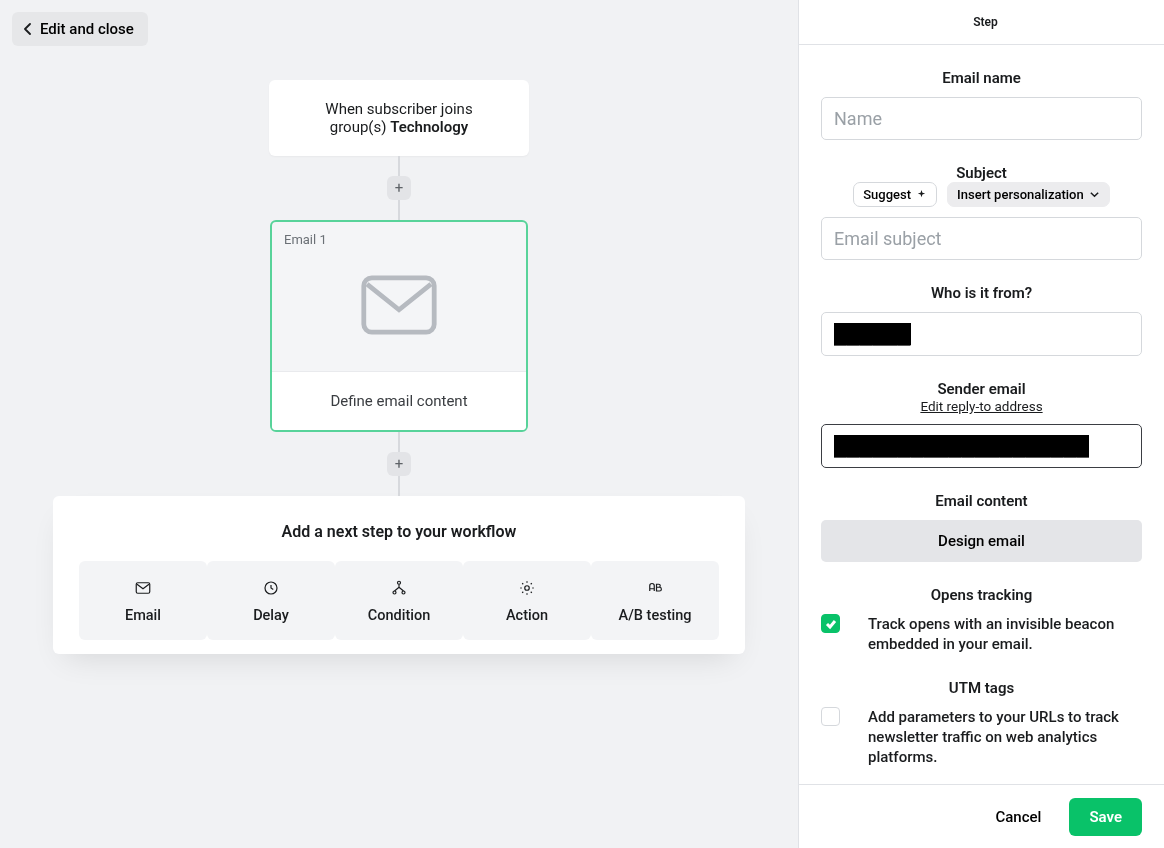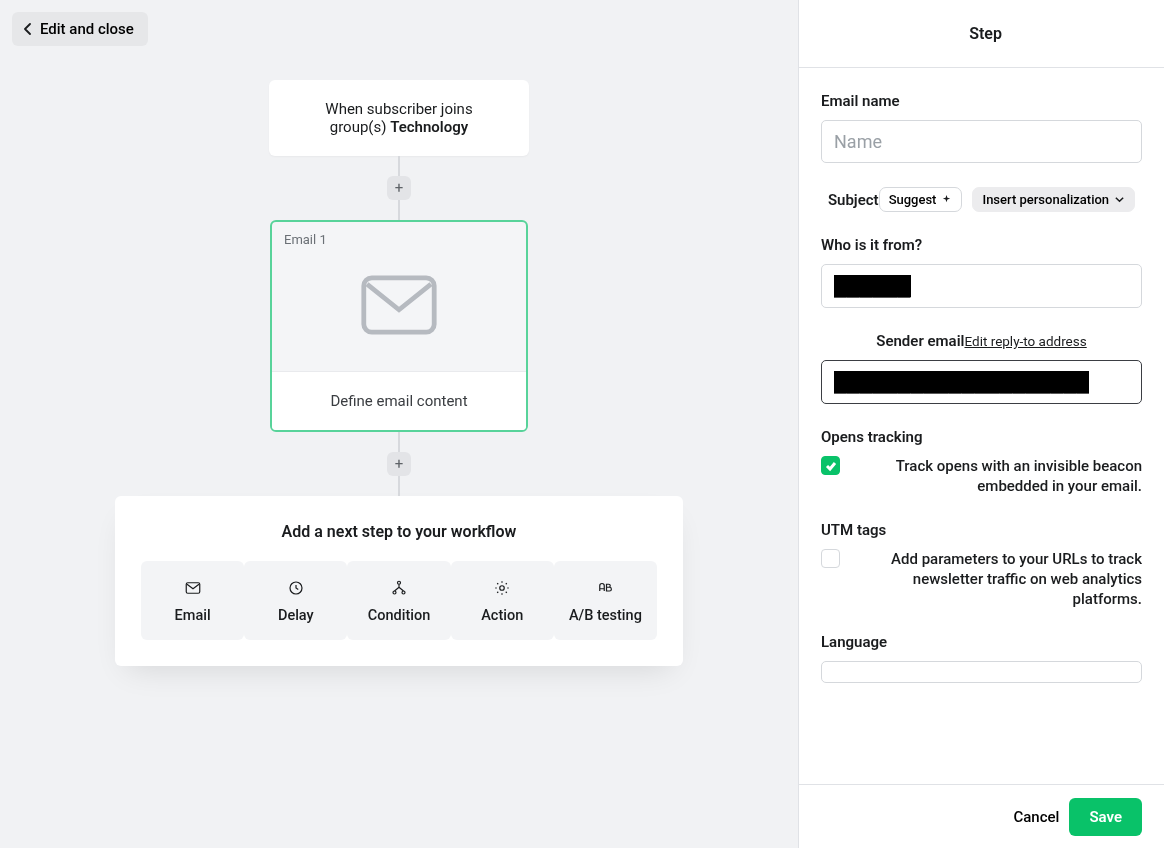--- a/index.html
+++ b/index.html
@@ -23,49 +23,49 @@
   .trigger{background:var(--card);border-radius:6px;padding:20px 40px;text-align:center;font-size:15px;max-width:260px;box-shadow:0 1px 2px rgba(0,0,0,0.04);}
   .trigger b{font-weight:600;}
   .connector{width:2px;background:#d7d9dd;}
   .connector.short{height:20px;}
   .plus{width:24px;height:24px;border-radius:6px;background:#e3e4e7;display:flex;align-items:center;justify-content:center;font-size:15px;color:#5e6267;cursor:pointer;}
   .email-card{width:258px;border:2px solid var(--green-border);border-radius:6px;background:#f4f5f7;overflow:hidden;cursor:pointer;}
   .email-card .label{font-size:13px;color:var(--muted);padding:10px 12px 0 12px;}
   .email-card .icon-area{display:flex;align-items:center;justify-content:center;padding:26px 0 34px 0;}
   .email-card .icon-area svg{width:80px;height:64px;stroke:#b6bac0;stroke-width:6;fill:none;}
   .email-card .footer{background:var(--card);border-top:1px solid #e9eaed;text-align:center;font-size:15px;padding:20px 0;color:#3a3d41;}
-  .next-step{width:568px;background:var(--card);border-radius:6px;margin-top:0;padding:26px 26px 26px 26px;box-shadow:0 14px 30px -12px rgba(0,0,0,0.12);}
+  .next-step{width:692px;background:var(--card);border-radius:6px;margin-top:0;padding:26px 26px 14px 26px;box-shadow:0 14px 30px -12px rgba(0,0,0,0.12);}
   .next-step h3{margin:0 0 20px 0;text-align:center;font-size:16px;font-weight:600;}
   .options{display:flex;}
   .opt{flex:1;background:#f3f4f6;border-radius:6px;padding:18px 6px 16px 6px;display:flex;flex-direction:column;align-items:center;gap:10px;cursor:pointer;}
   .opt span{font-size:14.5px;font-weight:500;}
   .opt svg{width:18px;height:18px;stroke:#1a1c1e;stroke-width:1.6;fill:none;}
   
   .panel{width:366px;background:var(--card);border-left:1px solid var(--border);display:flex;flex-direction:column;}
-  .panel-header{height:68px;border-bottom:1px solid var(--border);display:flex;align-items:center;justify-content:center;font-size:16px;font-weight:600;padding-left:8px;}
+  .panel-header{height:45px;border-bottom:1px solid var(--border);display:flex;align-items:center;justify-content:center;font-size:12px;font-weight:600;padding-left:8px;}
   .panel-body{flex:1;overflow:auto;padding:24px 22px 10px 22px;}
   .field{margin-bottom:24px;}
-  .field>label{display:block;font-size:15px;font-weight:600;margin-bottom:10px;}
-  .label-row{display:flex;align-items:center;justify-content:center;margin-bottom:10px;}
+  .field>label{display:block;font-size:15px;font-weight:600;margin-bottom:10px;text-align:center;}
+  .label-row{display:flex;align-items:center;justify-content:space-between;margin-bottom:10px;flex-direction:column;}
   .label-row label{font-size:15px;font-weight:600;}
   .label-actions{display:flex;gap:10px;align-items:center;}
   .smallbtn{border:1px solid var(--input-border);background:var(--card);border-radius:7px;font-size:13px;padding:4px 9px;display:inline-flex;align-items:center;gap:5px;cursor:pointer;font-weight:500;}
   .smallbtn.filled{background:#ececee;border-color:#ececee;}
   .smallbtn svg{width:11px;height:11px;}
   input[type=text],.select{width:100%;border:1px solid var(--input-border);border-radius:5px;padding:10px 12px;font-size:18px;color:var(--text);background:var(--card);}
   input[type=text]::placeholder{color:#9aa0a6;}
   .select{display:flex;align-items:center;justify-content:space-between;cursor:pointer;}
   .linkish{font-size:13.5px;text-decoration:underline;cursor:pointer;}
   .design-btn{width:100%;background:#e4e5e8;border:none;border-radius:5px;padding:12px;font-size:15px;font-weight:500;cursor:pointer;}
-  .check-row{display:flex;gap:16px;align-items:flex-start;text-align:right;}
+  .check-row{display:flex;gap:28px;align-items:flex-start;}
   .check-row p{margin:0;font-size:15px;font-weight:500;line-height:1.35;}
   .cbx{width:19px;height:19px;border-radius:4px;border:1.5px solid var(--input-border);flex-shrink:0;display:flex;align-items:center;justify-content:center;cursor:pointer;background:var(--card);}
   .cbx.checked{background:var(--green);border-color:var(--green);}
   .cbx.checked svg{width:12px;height:12px;stroke:#fff;stroke-width:3;fill:none;}
-  .panel-footer{height:64px;border-top:1px solid var(--border);display:flex;align-items:center;justify-content:flex-end;gap:4px;padding:0 22px;}
+  .panel-footer{height:64px;border-top:1px solid var(--border);display:flex;align-items:center;justify-content:flex-end;gap:22px;padding:0 22px;}
   .cancel{background:none;border:none;font-size:15px;font-weight:500;cursor:pointer;}
   .save{background:var(--green);border:none;color:#fff;font-size:15px;font-weight:600;padding:10px 20px;border-radius:6px;cursor:pointer;}
   .redacted{background:#000;color:#000;}
 </style>
 </head>
 <body>
 
 <div class="canvas">
   <button class="back-btn">
     <svg viewBox="0 0 12 12">
@@ -162,39 +162,44 @@
               </svg>
           </button>
           <button class="smallbtn filled">
             <span>Insert personalization</span>
             <svg viewBox="0 0 12 12">
                 <path d="M2 4l4 4 4-4" fill="none" stroke="#1a1c1e" stroke-width="1.6"></path>
               </svg>
           </button>
         </div>
       </div>
+      <input type="text" placeholder="Email subject" style="">
     </div>
 
     <div class="field">
       <label>Who is it from?</label>
       <div class="select">
         <span class="redacted">██████</span>
       </div>
     </div>
 
     <div class="field">
       <div class="label-row">
         <label>Sender email</label>
         <span class="linkish">Edit reply-to address</span>
       </div>
       <div class="select" style="border-color:#3b3e43;">
         <span class="redacted">████████████████████</span>
       </div>
     </div>
 
+    <div class="field">
+      <label>Email content</label>
+      <button class="design-btn">Design email</button>
+    </div>
 
     <div class="field">
       <label>Opens tracking</label>
       <div class="check-row">
         <div class="cbx checked">
           <svg viewBox="0 0 12 12">
               <path d="M2 6l3 3 5-6"></path>
             </svg>
         </div>
         <p>Track opens with an invisible beacon embedded in your email.</p>

